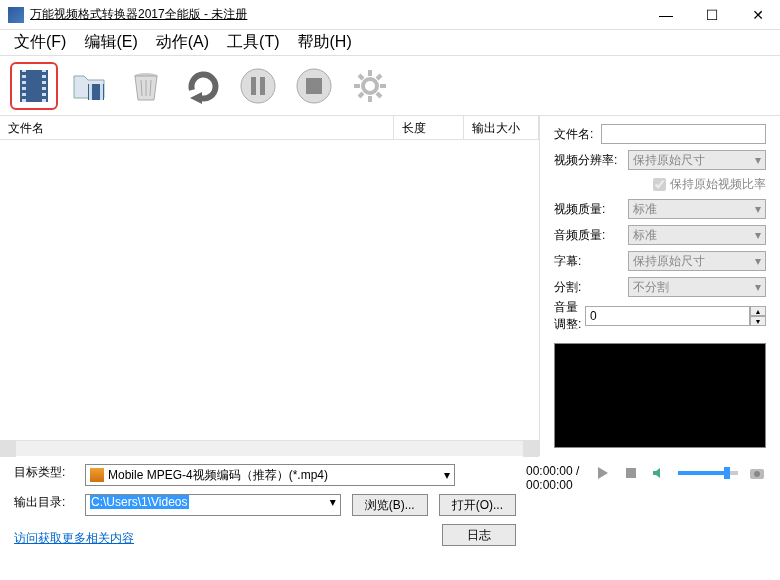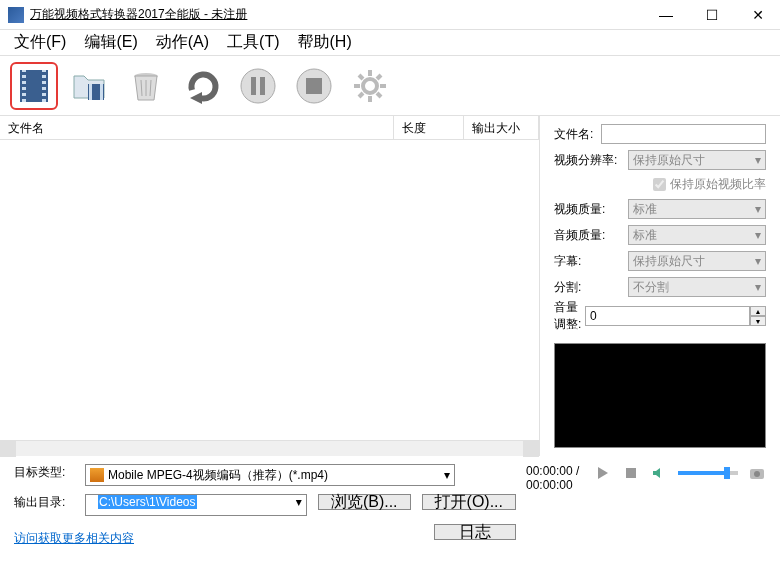--- a/index.html
+++ b/index.html
@@ -39,24 +39,24 @@
 .spinner .spin-btns { width: 16px; display: flex; flex-direction: column; }
 .spinner .spin-btns div { flex: 1; border: 1px solid #aaa; font-size: 7px; display: flex; align-items: center; justify-content: center; background: #eee; cursor: pointer; }
 .preview { margin-top: 8px; height: 140px; background: #000; border: 1px solid #888; }
 .bottom { padding: 8px 14px; display: flex; gap: 10px; }
 .bottom-left { flex: 1; display: flex; flex-direction: column; gap: 8px; }
 .form-row { display: flex; gap: 11px; }
 .form-label { width: 60px; font-size: 12px; }
 .combo { flex: 1; height: 22px; border: 1px solid #888; display: flex; align-items: center; padding: 0 4px; font-size: 12px; position: relative; max-width: 370px; }
 .combo::after { content: '▾'; position: absolute; right: 4px; }
 .combo .mini-icon { width: 14px; height: 14px; margin-right: 4px; background: linear-gradient(#f0a030,#d07010); }
-.path-input { flex: 1; height: 22px; border: 1px solid #888; background: #fff; color: #000; padding: 0 12px; font-size: 12px; position: relative; max-width: 270px; }
+.path-input { flex: 1; height: 22px; border: 1px solid #888; background: #fff; color: #000; padding: 0 4px; font-size: 12px; position: relative; max-width: 270px; }
 .path-input .sel { background: #3399ff; color: #fff; padding: 0 1px; }
 .path-input::after { content: '▾'; position: absolute; right: 4px; color: #000; }
-.btn { height: 16px; padding: 0 12px; border: 1px solid #888; background: #eaeaea; font-size: 16px; cursor: pointer; display: flex; align-items: center; }
+.btn { height: 22px; padding: 0 12px; border: 1px solid #888; background: #eaeaea; font-size: 12px; cursor: pointer; display: flex; align-items: center; }
 .link { color: #0066cc; text-decoration: underline; cursor: pointer; font-size: 12px; margin-top: 6px; }
 .bottom-right { width: 240px; display: flex; flex-direction: row; align-items: flex-start; gap: 6px; }
 .time-display { font-size: 12px; }
 .player-controls { display: flex; align-items: center; gap: 10px; }
 .pc-btn { width: 18px; height: 18px; cursor: pointer; color: #888; display: flex; align-items: center; justify-content: center; }
 .vol-slider { width: 60px; height: 4px; background: #ccc; position: relative; }
 .vol-slider::after { content: ''; position: absolute; right: 8px; top: -4px; width: 6px; height: 12px; background: #3399ff; }
 .vol-slider::before { content: ''; position: absolute; left: 0; right: 10px; top: 0; height: 4px; background: #3399ff; }
 </style>
 </head>

